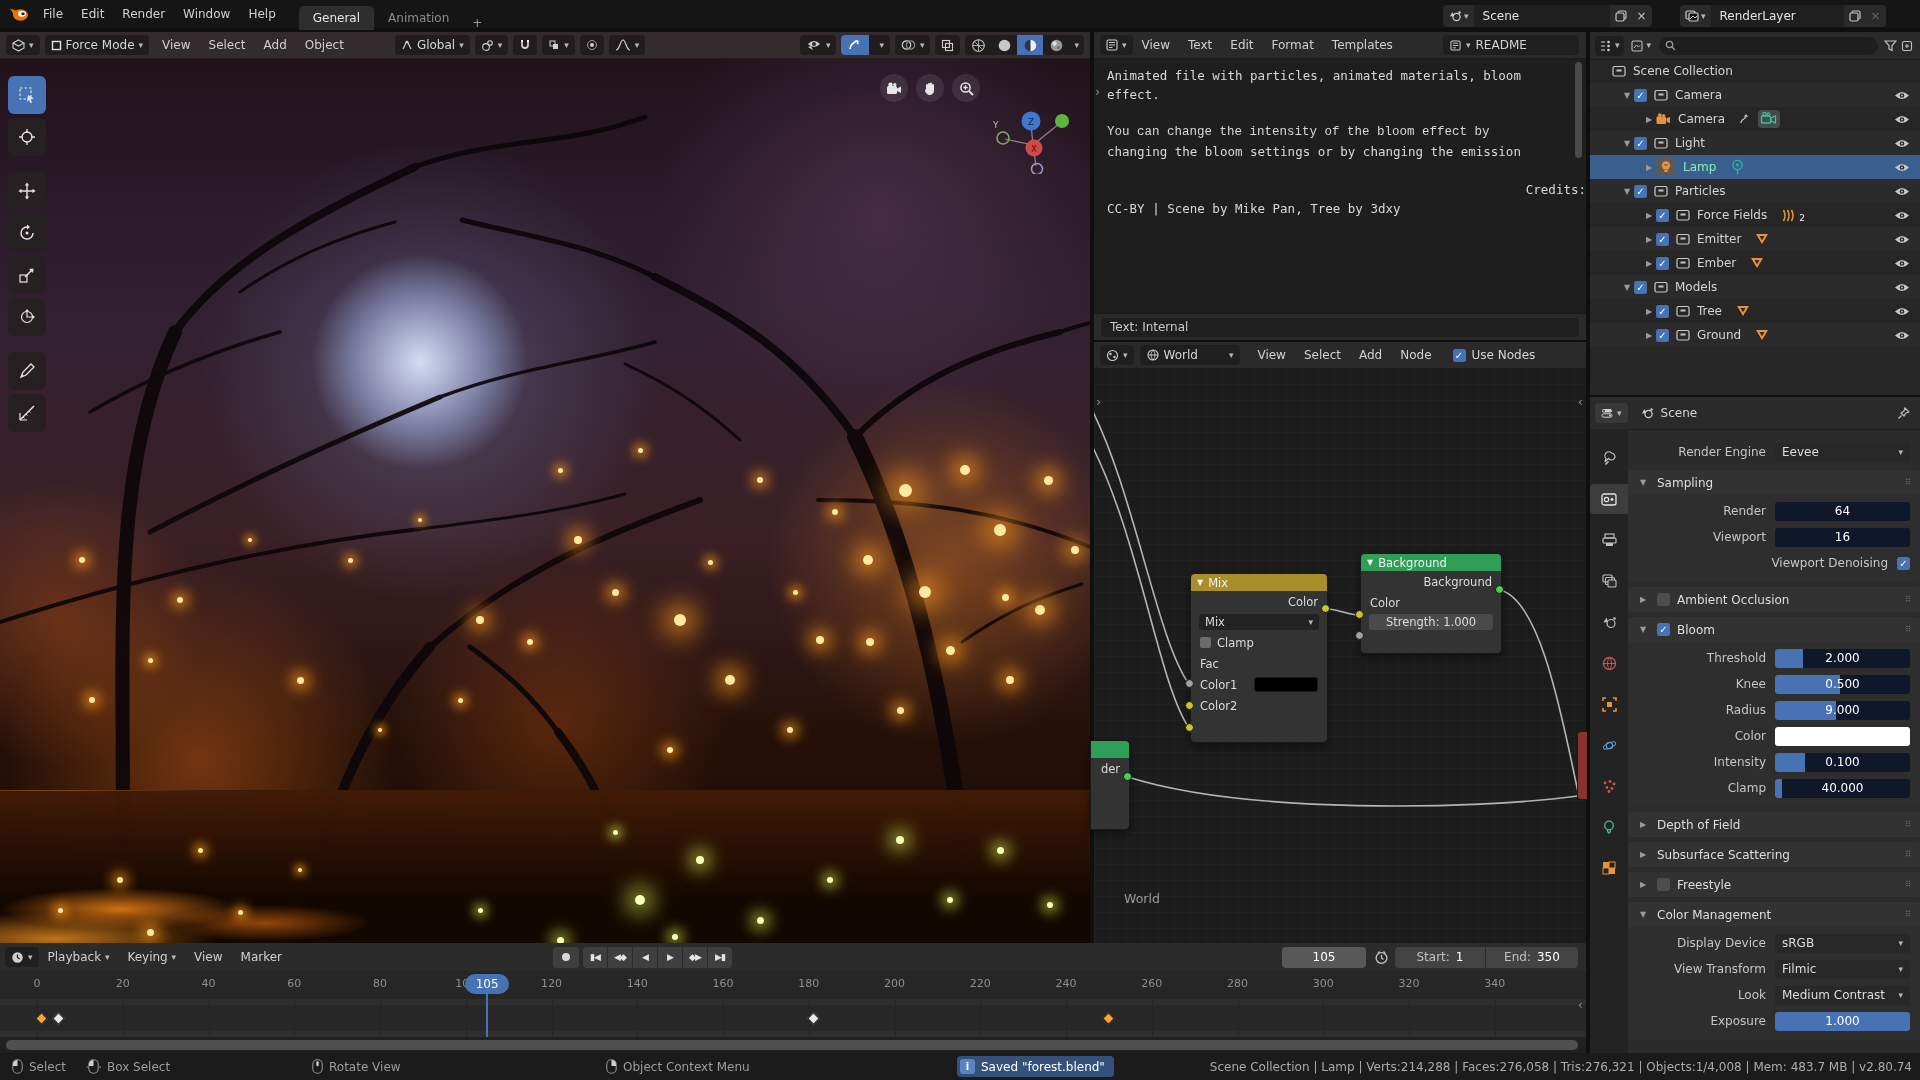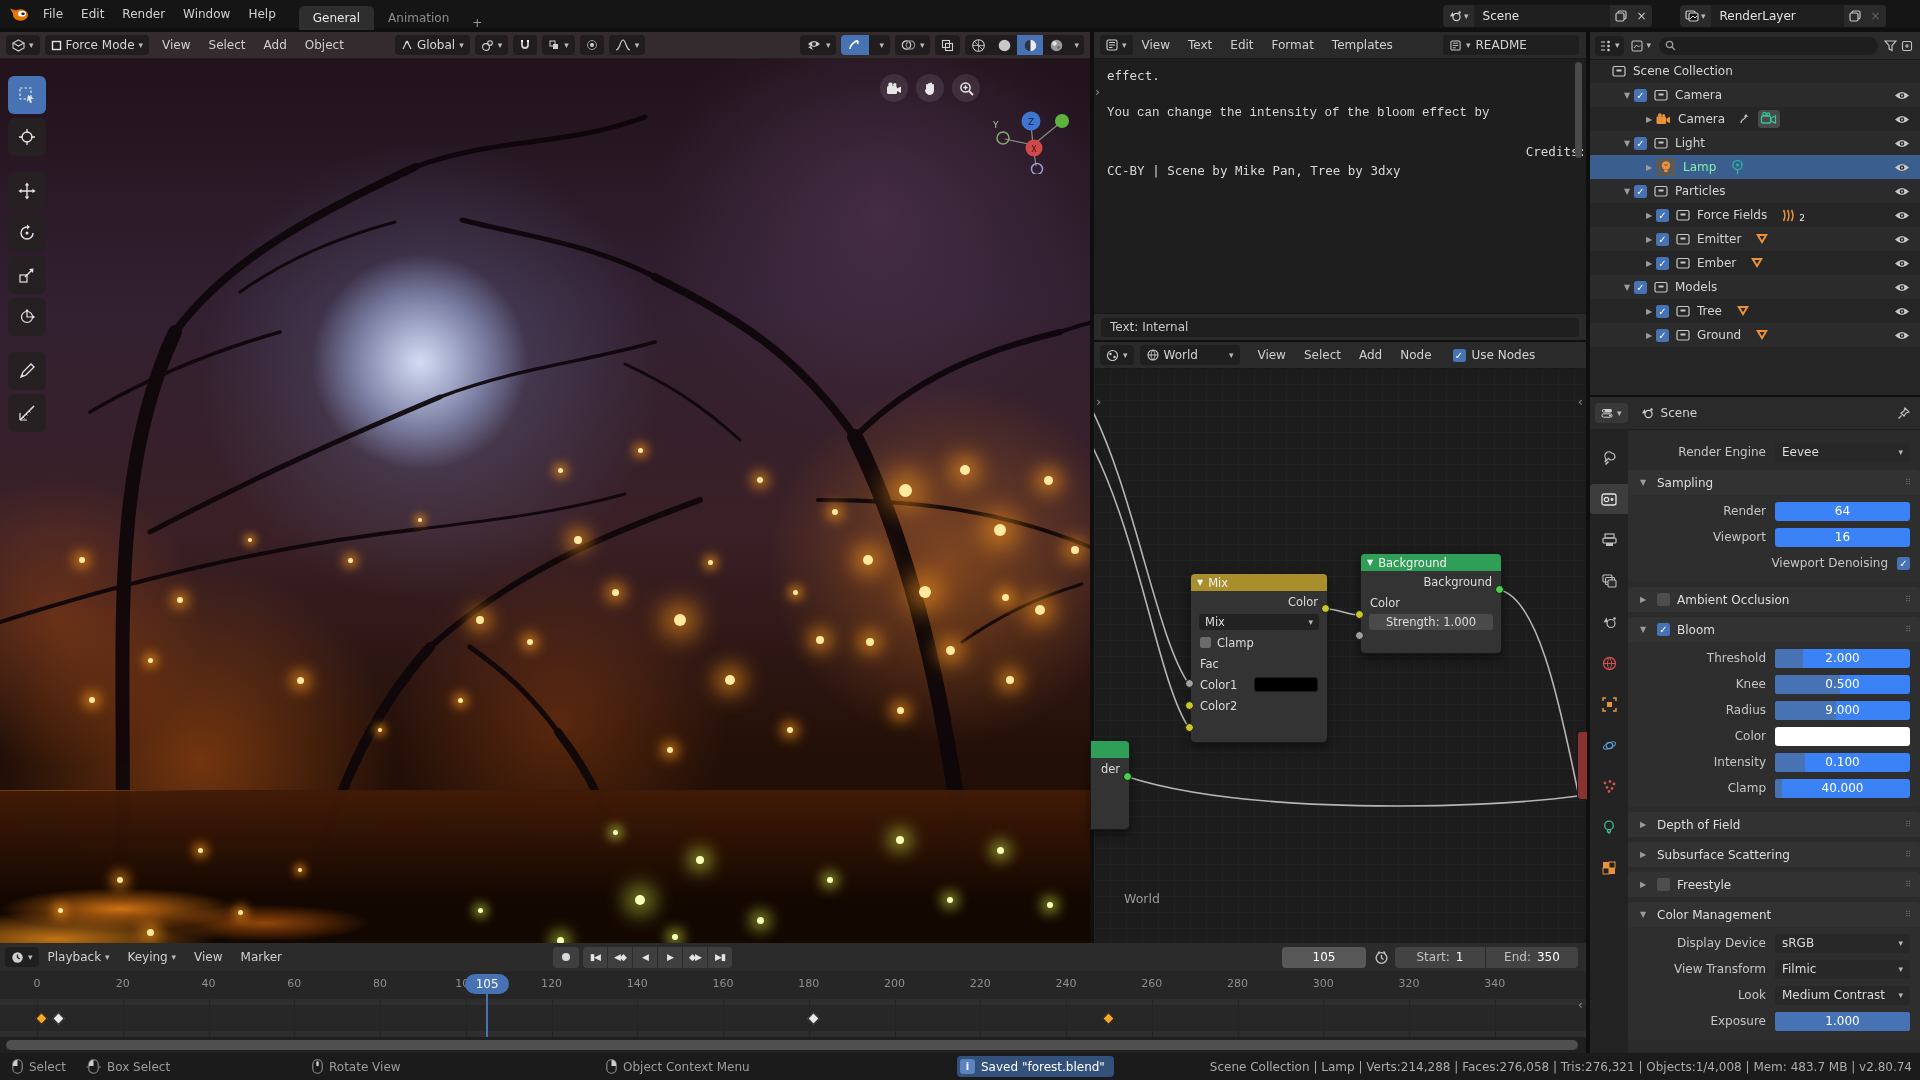--- a/index.html
+++ b/index.html
@@ -100,21 +100,21 @@
 
   
   .props{left:1590px;top:397px;width:330px;height:656px;background:#2b2b2b;overflow:hidden;}
   .props-bread{position:absolute;left:0;top:0;width:330px;height:32px;background:#2a2a2a;display:flex;align-items:center;border-bottom:1px solid #1e1e1e;}
   .ptabs{position:absolute;left:0;top:32px;width:38px;height:624px;background:#232323;display:flex;flex-direction:column;align-items:center;padding-top:14px;box-sizing:border-box;gap:11px;}
   .ptab{width:38px;height:30px;display:flex;align-items:center;justify-content:center;}
   .ptab.active{background:#3d3d3d;border-radius:4px 0 0 4px;}
   .pcontent{position:absolute;left:38px;top:32px;width:292px;height:624px;padding-top:10px;box-sizing:border-box;}
   .prow{display:flex;align-items:center;height:26px;padding-right:10px;}
   .plabel{flex:0 0 138px;text-align:right;padding-right:9px;color:#c6c6c6;white-space:nowrap;}
-  .pfield{flex:1;height:19px;border-radius:3px;position:relative;overflow:hidden;background:#3b82f6;display:flex;align-items:center;justify-content:center;color:#fff;}
+  .pfield{flex:1;height:19px;border-radius:3px;position:relative;overflow:hidden;background:#0f172a;display:flex;align-items:center;justify-content:center;color:#fff;}
   .pfield.drop{background:#282828;justify-content:space-between;padding:0 7px;color:#dcdcdc;}
   .pfield .fill{position:absolute;left:0;top:0;bottom:0;background:#4772b3;}
   .pfield .fval{position:relative;z-index:2;}
   .phead{display:flex;align-items:center;height:25px;background:#323232;border-radius:3px 3px 0 0;margin-top:5px;padding-left:8px;gap:7px;color:#dedede;}
   .phead .grip{margin-left:auto;margin-right:8px;color:#6f6f6f;font-size:8px;letter-spacing:1px;}
   .pbody{background:#2e2e2e;padding:3px 0 6px 0;border-radius:0 0 3px 3px;}
   .pcheck{width:13px;height:13px;border-radius:2.5px;background:#4772b3;color:#fff;font-size:10px;line-height:13px;text-align:center;}
   .pcheck.un{background:#4d4d4d;}
 
   
@@ -533,23 +533,25 @@
       <span class="pill" style="margin-right:7px;width:122px">
         <svg width="11" height="11" viewBox="0 0 12 12">
             <rect x="1" y="1" width="10" height="10" rx="1.5" fill="none" stroke="#cfcfcf" stroke-width="1.1"></rect>
             <path d="M3 3.5 H9 M3 6 H9 M3 8.5 H6.5" stroke="#cfcfcf" stroke-width="1"></path>
           </svg>
         <span class="caret">▾</span>
         <span>README</span>
       </span>
     </div>
     <div id="te-body" class="te-body">
+        <div style="min-height: 19px;">Animated file with particles, animated materials, bloom</div>
         <div style="min-height: 19px;">effect.</div>
         <div style="min-height: 19px;"></div>
         <div style="min-height: 19px; font-family: Liberation Mono, monospace;">You can change the intensity of the bloom effect by</div>
+        <div style="min-height: 19px;">changing the bloom settings or by changing the emission</div>
         <div style="min-height: 19px;"></div>
         <div style="min-height: 19px; text-align: right;">Credits:</div>
         <div style="min-height: 19px;">CC-BY | Scene by Mike Pan, Tree by 3dxy</div>
       </div>
     <span class="edge-arrow" style="left:1px;top:52px">›</span>
     <div class="te-scroll"></div>
     <div class="te-footer">
       <span class="field">Text: Internal</span>
     </div>
   </div>

